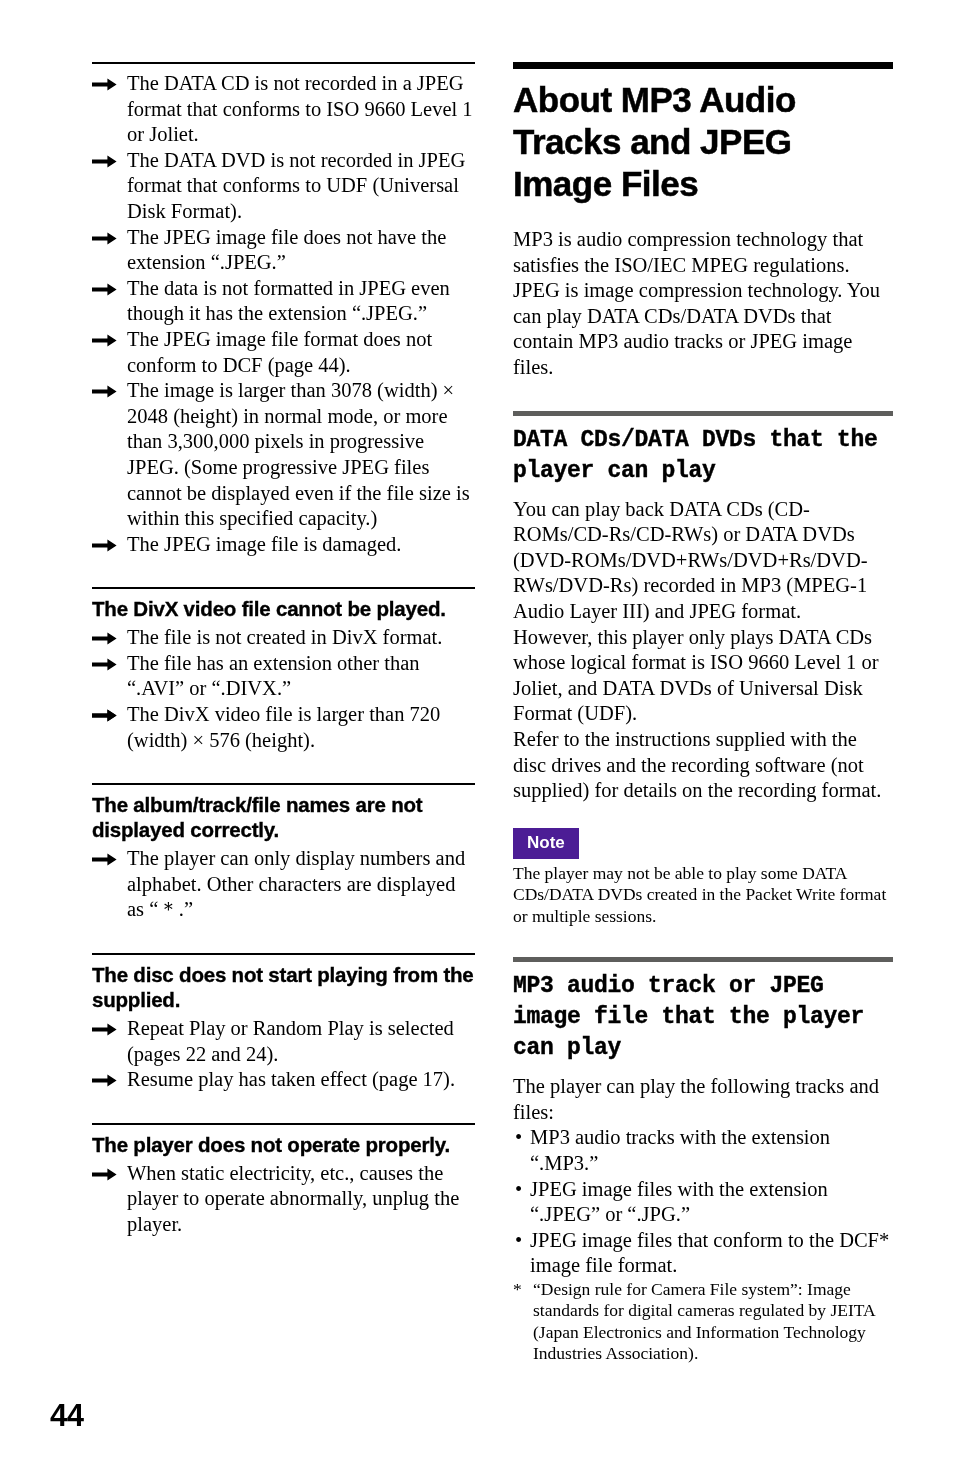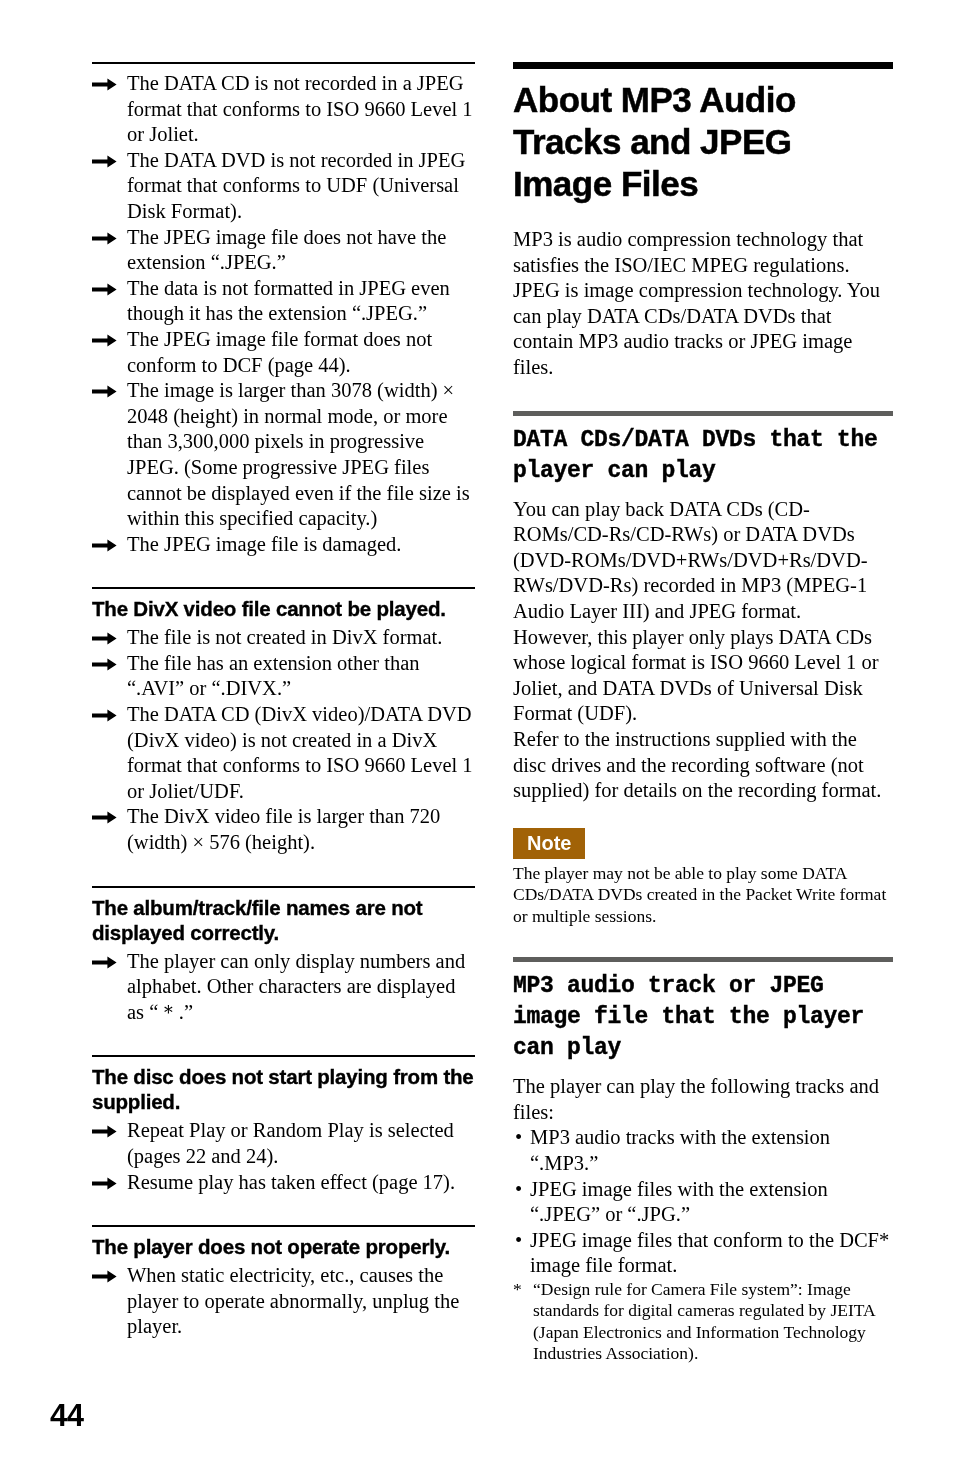--- a/index.html
+++ b/index.html
@@ -121,25 +121,25 @@
   }
   .dot-list li .dot {
     position: absolute;
     left: 2px;
     top: 0;
   }
 
   
   .note-badge {
     display: inline-block;
-    background: #a16207;
+    background: #4c1d95;
     color: #fff;
     font-family: "Liberation Sans", "DejaVu Sans", sans-serif;
     font-weight: bold;
-    font-size: 20px;
+    font-size: 17px;
     line-height: 20px;
     padding: 5px 14px 6px 14px;
     margin: 0 0 4px 0;
   }
   .note-body {
     font-size: 17.5px;
     line-height: 21.5px;
     margin: 0;
   }
 
@@ -263,21 +263,20 @@
               </svg>
           </span>
           <span>The file has an extension other than “.AVI” or “.DIVX.”</span>
         </li>
         <li>
           <span class="arrow-ico">
             <svg width="25" height="13" viewBox="0 0 25 13">
                 <path d="M0 4.6h15.4V0.4L24.6 6.5 15.4 12.6V8.4H0z" fill="#000"></path>
               </svg>
           </span>
-          <span>The DATA CD (DivX video)/DATA DVD (DivX video) is not created in a DivX format that conforms to ISO 9660 Level 1 or Joliet/UDF.</span>
         </li>
         <li>
           <span class="arrow-ico">
             <svg width="25" height="13" viewBox="0 0 25 13">
                 <path d="M0 4.6h15.4V0.4L24.6 6.5 15.4 12.6V8.4H0z" fill="#000"></path>
               </svg>
           </span>
           <span>The DivX video file is larger than 720 (width) × 576 (height).</span>
         </li>
       </ul>

